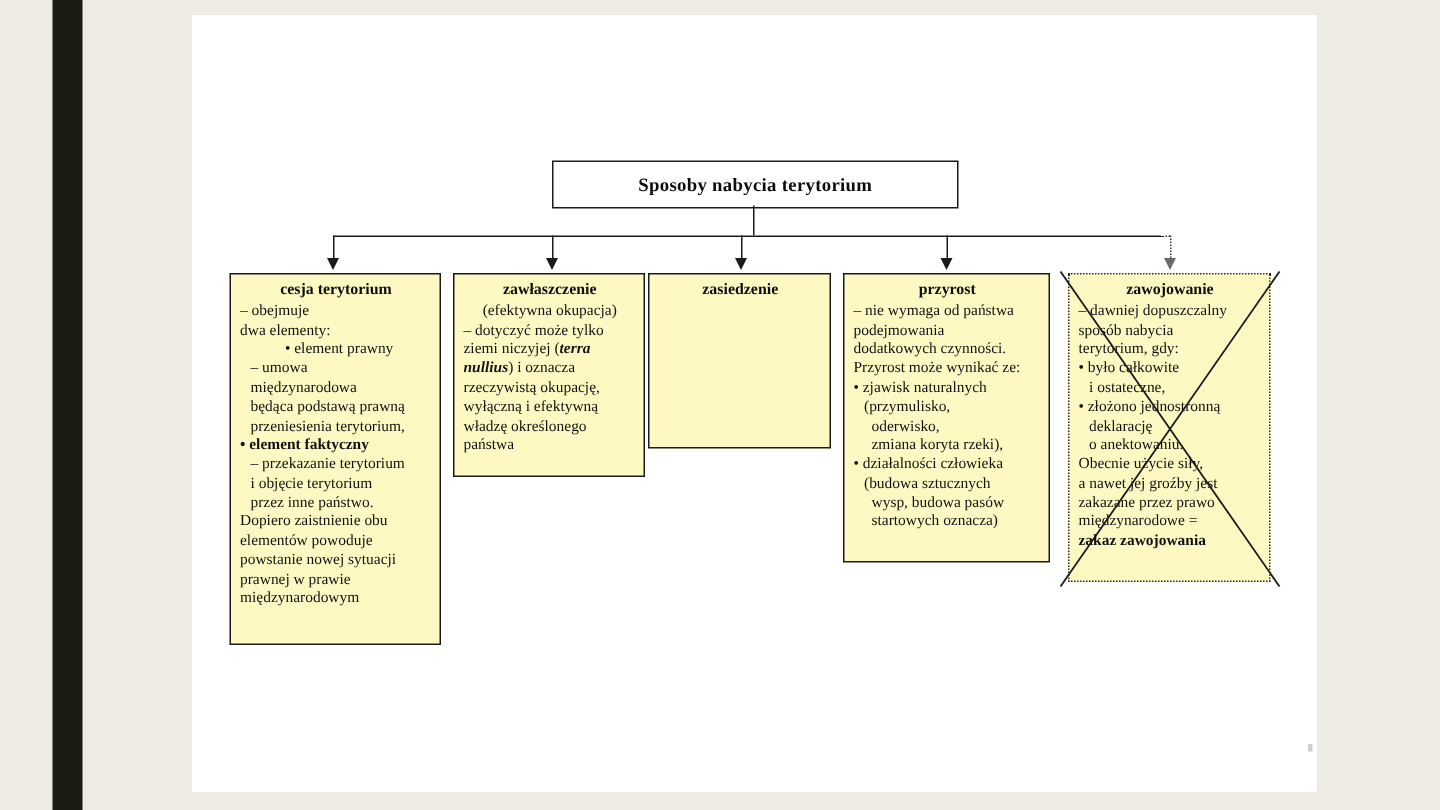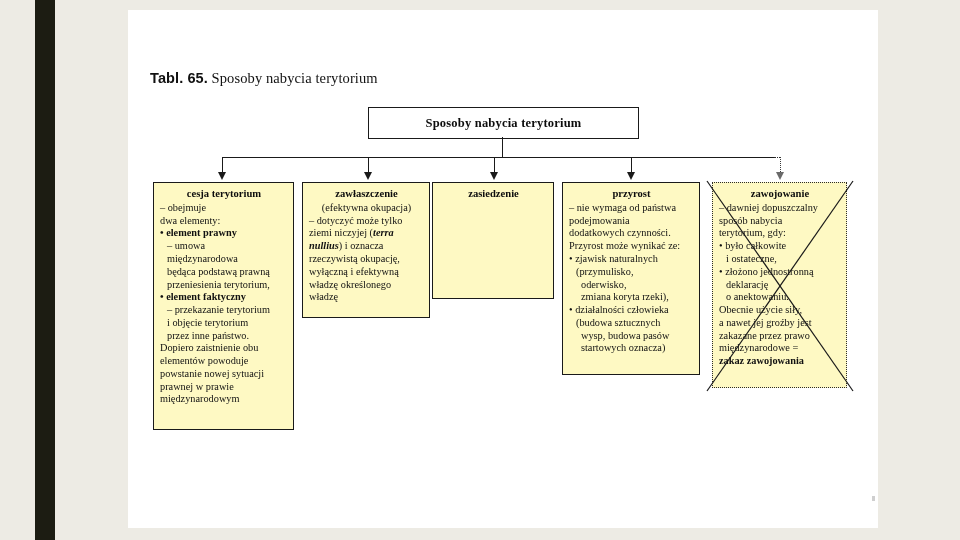--- a/index.html
+++ b/index.html
@@ -61,23 +61,20 @@
 </style>
 </head>
 <body>
 
 <div id="stage">
 
   <div class="stripe-dark"></div>
 
   <div class="panel"></div>
 
-  <div class="title">
-    <span class="tabno">Tabl. 65.</span><span class="tsub"> Sposoby nabycia terytorium</span>
-  </div>
 
   <div class="hdrbox">
     <span class="lbl">Sposoby nabycia terytorium</span>
   </div>
 
   <div class="ln vline" style="left:502px;top:137px;height:20px;"></div>
   <div class="ln hline" style="left:222px;top:157px;width:552px;"></div>
   <div class="dotline-h" style="left:774px;top:157px;width:6px;"></div>
 
   <div class="ln vline" style="left:222px;top:157px;height:17px;"></div>
@@ -93,21 +90,21 @@
   <div class="arrow" style="left:627px;top:172px;"></div>
 
   <div class="dotline-h" style="left:780px;top:157px;width:0;height:17px;border-top:0;border-left:1px dotted #3a3a3a;"></div>
   <div class="arrow-dot" style="left:776px;top:172px;"></div>
 
   <div class="box" style="left:153px;top:182px;width:141px;height:248px;">
     <div class="bhead">cesja terytorium</div>
     <ul>
       <li>– obejmuje</li>
       <li>dwa elementy:</li>
-      <li class="bld" style="font-weight:bold;">• element prawny</li>
+      <li class="bld" style="font-weight:normal;margin-left:30px;">• element prawny</li>
       <li class="ind1">– umowa</li>
       <li class="ind1">międzynarodowa</li>
       <li class="ind1">będąca podstawą prawną</li>
       <li class="ind1">przeniesienia terytorium,</li>
       <li style="font-weight:bold;">• element faktyczny</li>
       <li class="ind1">– przekazanie terytorium</li>
       <li class="ind1">i objęcie terytorium</li>
       <li class="ind1">przez inne państwo.</li>
       <li>Dopiero zaistnienie obu</li>
       <li>elementów powoduje</li>
@@ -120,21 +117,21 @@
   <div class="box" style="left:302px;top:182px;width:128px;height:136px;">
     <div class="bhead">zawłaszczenie</div>
     <ul>
       <li class="c">(efektywna okupacja)</li>
       <li>– dotyczyć może tylko</li>
       <li>ziemi niczyjej (<i>terra</i></li>
       <li><i>nullius</i>) i oznacza</li>
       <li>rzeczywistą okupację,</li>
       <li>wyłączną i efektywną</li>
       <li>władzę określonego</li>
-      <li>władzę</li>
+      <li>państwa</li>
     </ul>
   </div>
 
   <div class="box" style="left:432px;top:182px;width:122px;height:117px;">
     <div class="bhead">zasiedzenie</div>
   </div>
 
   <div class="box" style="left:562px;top:182px;width:138px;height:193px;">
     <div class="bhead">przyrost</div>
     <ul>

